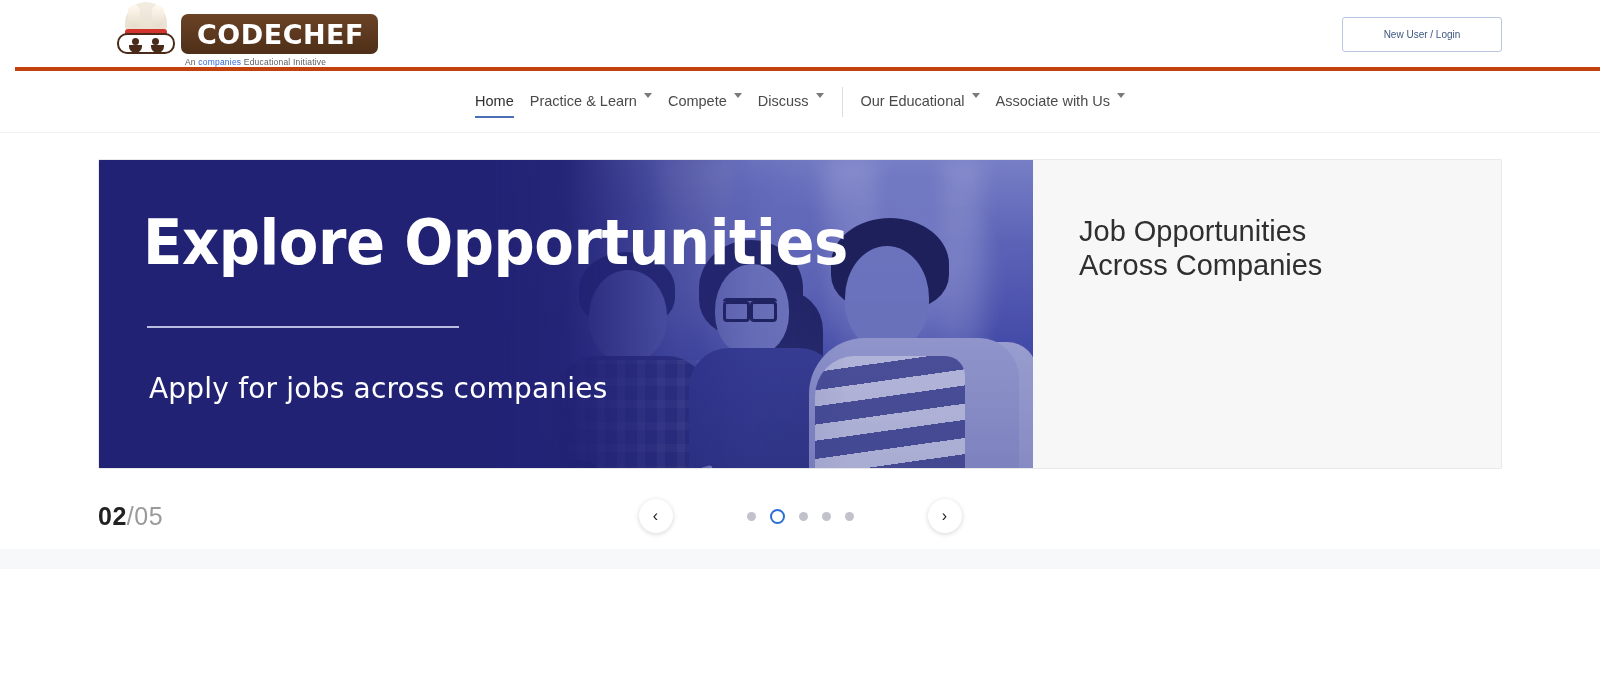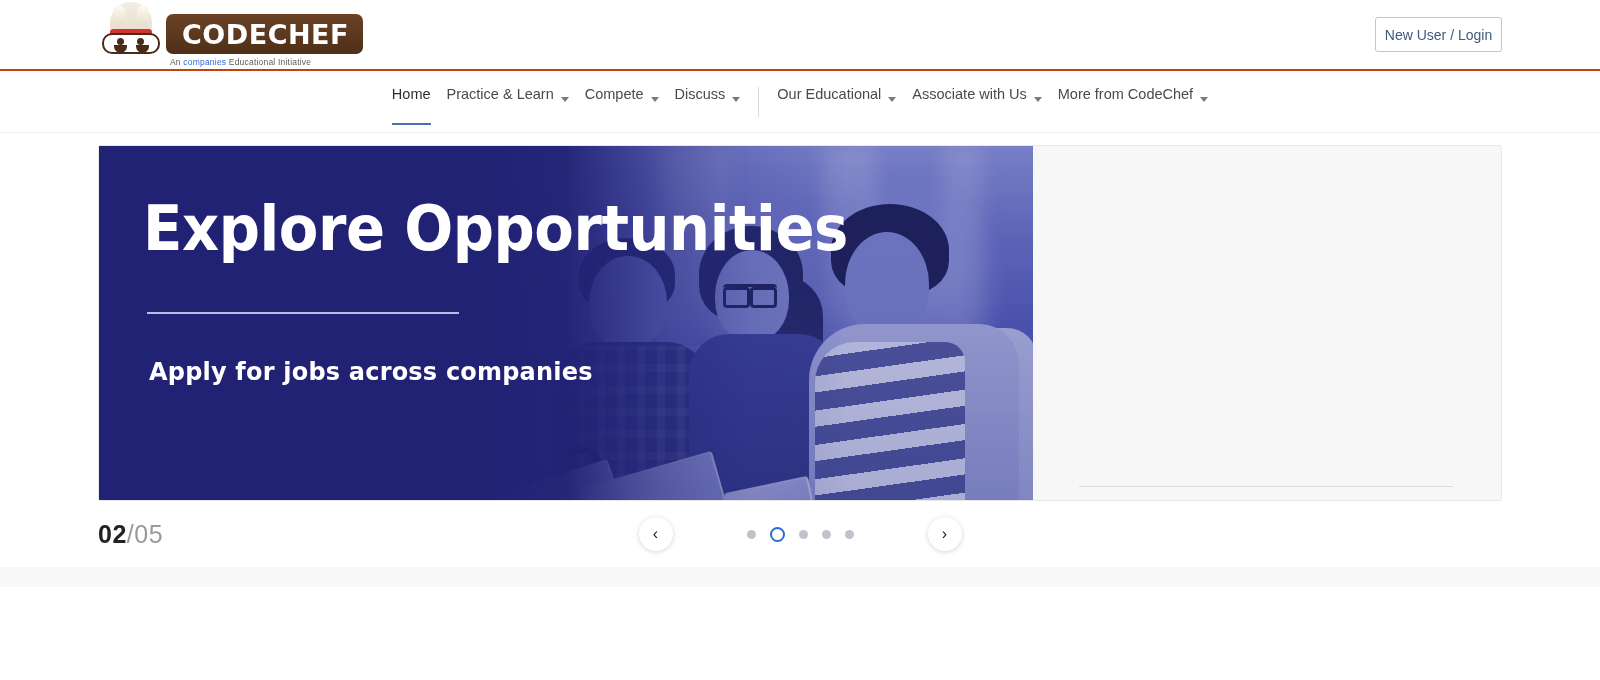--- a/index.html
+++ b/index.html
@@ -8,23 +8,24 @@
     background: #ffffff;
     font-family: "Liberation Sans", sans-serif;
     overflow: hidden;
   }
 
   
   .top-header {
     position: relative;
     height: 71px;
     background: #ffffff;
-    border-bottom: 2px solid #c2410c;
+    border-bottom: 4px solid #c2410c;
     display: flex;
     align-items: center;
+    margin-left: 15px;
   }
   .logo-wrap {
     position: absolute;
     left: 98px; top: 6px;
     display: flex;
     flex-direction: column;
     align-items: flex-start;
   }
   .logo-row { display: flex; align-items: flex-end; height: 48px; }
 
@@ -80,67 +81,67 @@
   }
   .logo-tagline {
     margin-left: 72px; margin-top: 3px;
     font-size: 8.5px; color: #5c5c5c; letter-spacing: .2px;
     white-space: nowrap;
   }
   .logo-tagline .ua { color: #2f6ad4; }
 
   .login-btn {
     position: absolute; right: 98px; top: 17px;
-    width: 127px; height: 35px;
+    width: 160px; height: 35px;
     border: 1px solid #b9c6e0;
     border-radius: 3px;
     background: #ffffff;
     color: #3f587f;
-    font-size: 14px;
+    font-size: 10px;
     display: flex; align-items: center; justify-content: center;
     cursor: pointer;
   }
 
   
   .navbar {
     height: 62px;
     background: #ffffff;
     display: flex; align-items: center; justify-content: center;
     gap: 0;
     border-bottom: 1px solid #f0f0f0;
   }
   .nav-item {
     position: relative;
     font-size: 14.5px;
     color: #4a4a4a;
-    padding: 8px 0 23px 0;
+    padding: 8px 0 9px 0;
     margin: 0 8px;
     cursor: pointer;
     white-space: nowrap;
-    display: flex; align-items: flex-end; gap: 7px;
+    display: flex; align-items: flex-start; gap: 7px;
   }
   .nav-item.active { color: #2e2e2e; }
   .nav-item.active:after {
     content:""; position:absolute; left:0; right:0; bottom:0;
     height: 2px; background: #4a6fb5;
   }
   .caret {
     width:0;height:0;border-left:4px solid transparent;
     border-right:4px solid transparent;border-top:5px solid #7a7a7a;
     display:inline-block;
   }
   .nav-sep {
     width: 1px; height: 30px; background: #dcdcdc; margin: 0 10px;
   }
 
   
   .hero-area { position: relative; padding: 12px 0 0 0; background:#fff; }
   .hero {
-    margin: 0 98px;
-    height: 356px;
+    margin: 14px 98px;
+    height: 310px;
     display: flex;
     border: 1px solid #e9e9ea;
     border-radius: 2px;
     overflow: hidden;
     background:#fff;
   }
 
   .hero-banner {
     position: relative;
     width: 934px;
@@ -257,22 +258,22 @@
     letter-spacing: -0.5px;
     white-space: nowrap;
   }
   .hero-rule {
     width: 312px; height: 2px; background: #b9bddf;
     margin: 52px 0 0 4px;
   }
   .hero-sub {
     margin-top: 44px; margin-left: 6px;
     font-family: "DejaVu Sans", sans-serif;
-    font-weight: 700;
-    font-size: 24px;
+    font-weight: 400;
+    font-size: 28px;
     color: #ffffff;
     letter-spacing: .2px;
     white-space: nowrap;
   }
 
   
   .hero-panel {
     flex: 1;
     background: #f7f7f8;
     padding: 54px 48px 0 46px;
@@ -390,24 +391,20 @@
     <span>Discuss</span>
     <span class="caret"></span>
   </div>
   <div class="nav-sep"></div>
   <div class="nav-item">
     <span>Our Educational</span>
     <span class="caret"></span>
   </div>
   <div class="nav-item">
     <span>Associate with Us</span>
-    <span class="caret"></span>
-  </div>
-  <div class="nav-item">
-    <span>More from CodeChef</span>
     <span class="caret"></span>
   </div>
 </div>
 
 <div class="hero-area">
   <div class="hero">
 
     <div class="hero-banner">
       <div class="photo">
         <div class="bg-pillar p1"></div>
@@ -447,20 +444,22 @@
       <div class="overlay"></div>
 
       <div class="hero-text">
         <div class="hero-title">Explore Opportunities</div>
         <div class="hero-rule"></div>
         <div class="hero-sub">Apply for jobs across companies</div>
       </div>
     </div>
 
     <div class="hero-panel">
+      <div class="panel-title">Job Opportunities
+Across Companies</div>
       <div class="panel-divider"></div>
       <div class="panel-cta">
         <span class="cta-text">Check Now</span>
         <span class="cta-circle">
           <svg width="15" height="11" viewBox="0 0 15 11" fill="none">
             <path d="M1 5.5 H13 M9 1.6 L13 5.5 L9 9.4" stroke="#2f4f86" stroke-width="1.5" stroke-linecap="round" stroke-linejoin="round"></path>
           </svg>
         </span>
       </div>
     </div>

